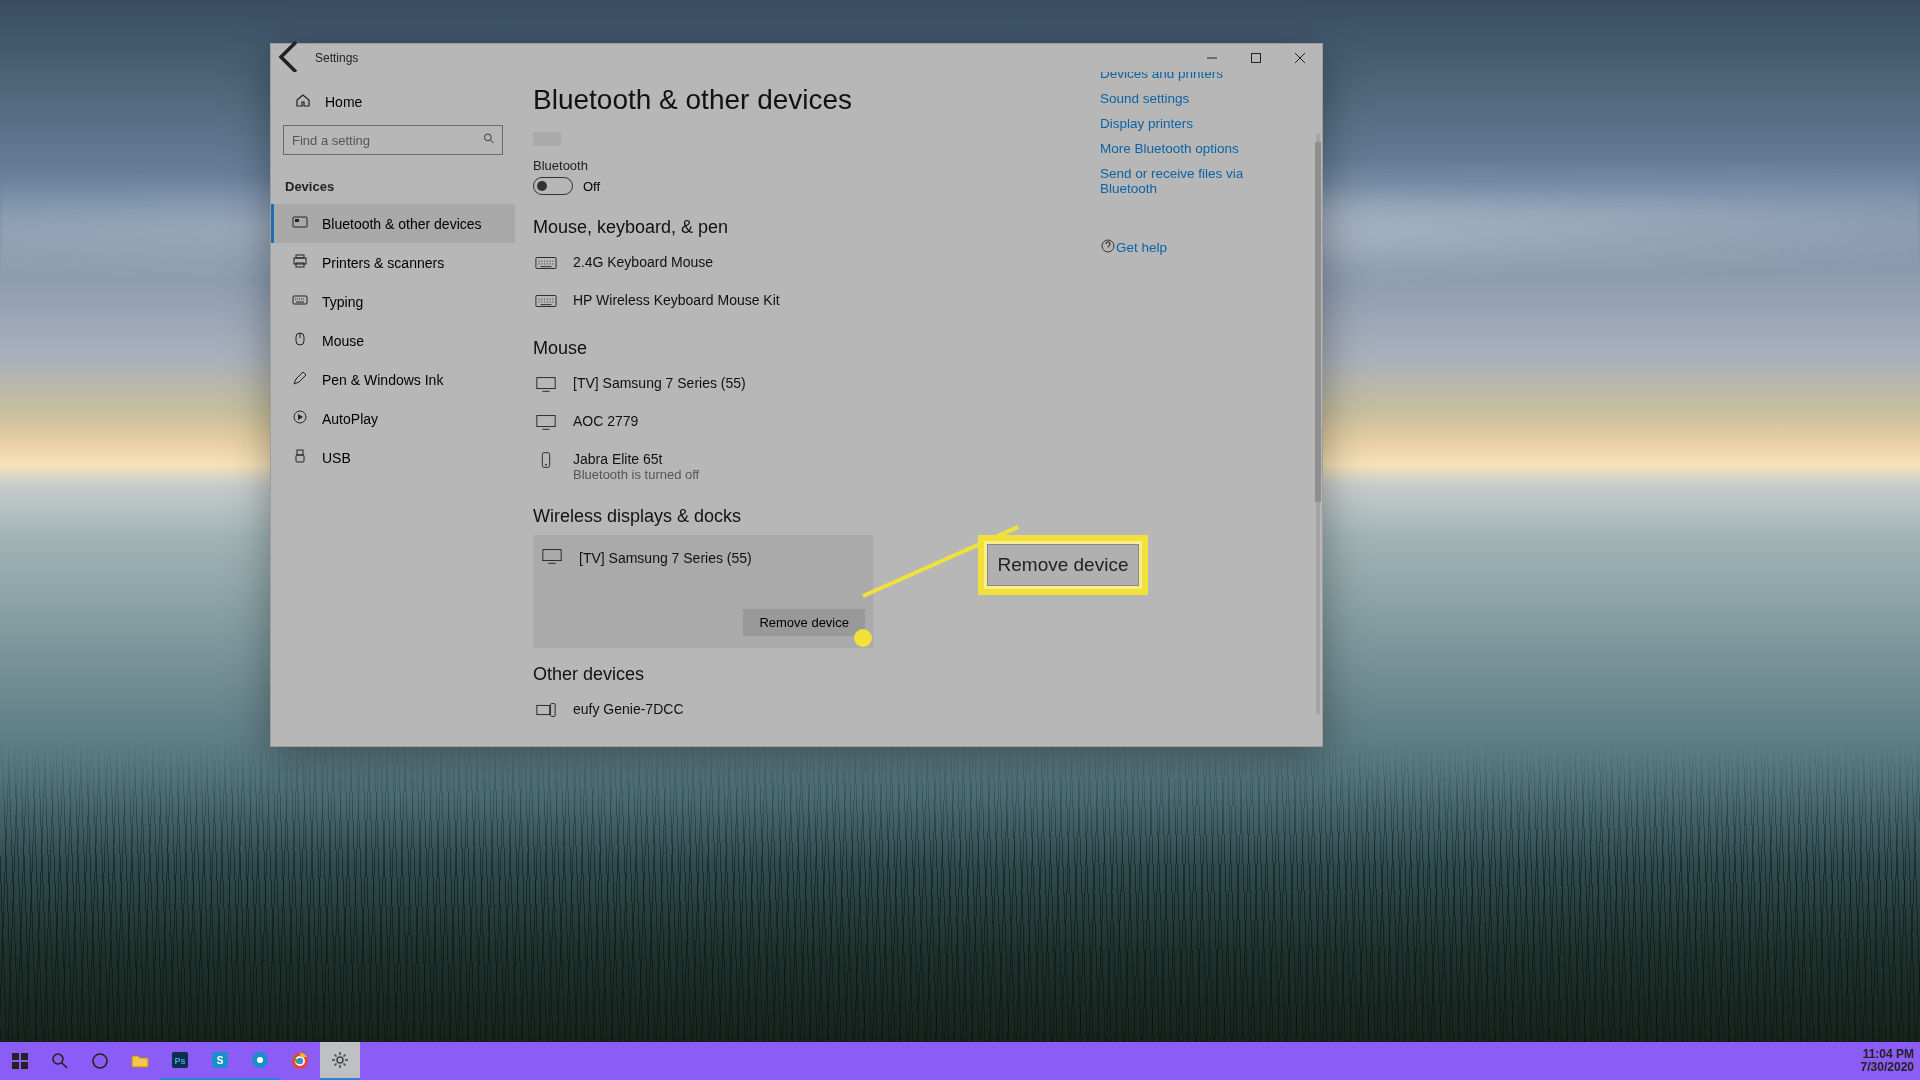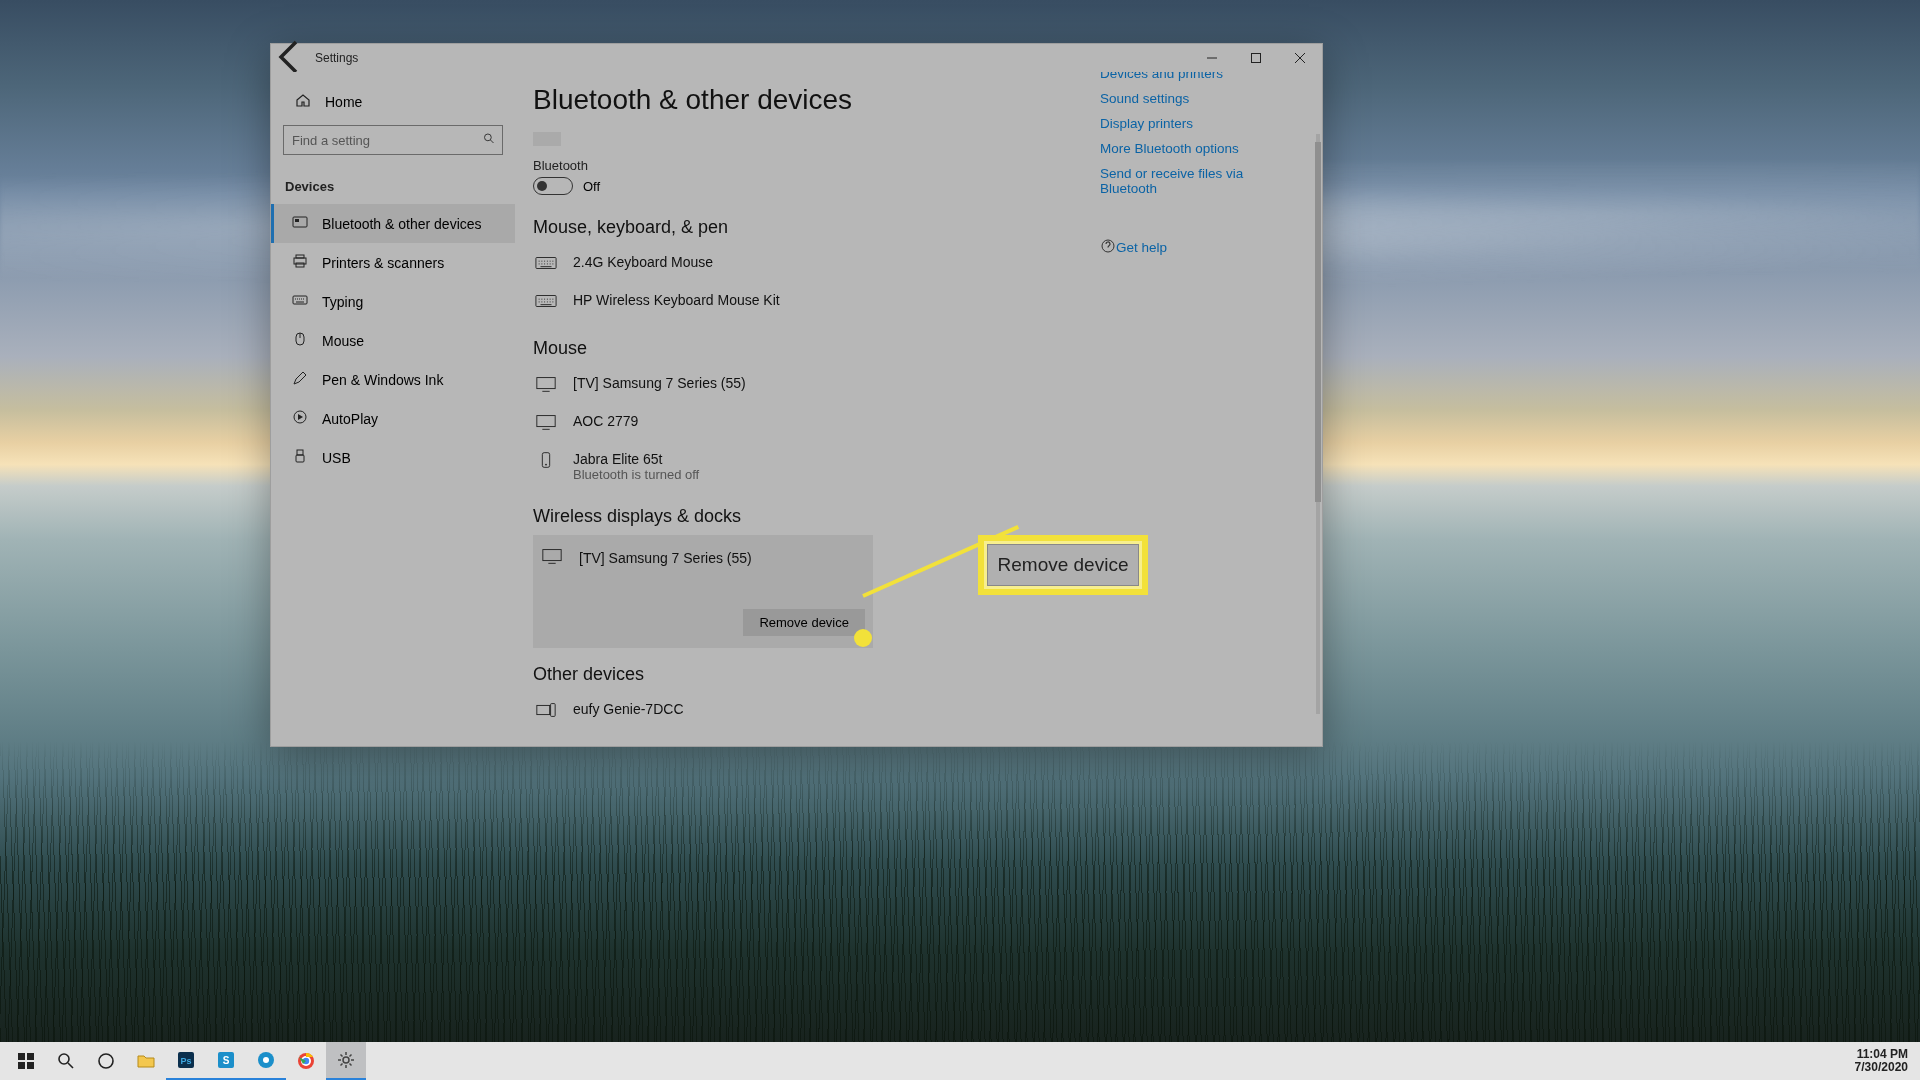--- a/index.html
+++ b/index.html
@@ -100,21 +100,21 @@
   .scroll-thumb{position:absolute; right:1px; top:70px; width:6px; height:360px; background:#8f8f8f;}
 
   
   .callout{ position:absolute; left:978px; top:535px; width:170px; height:60px;
     border:6px solid #f2e13a; background:#f7ef8e; padding:3px;}
   .callout-inner{ width:100%; height:100%; border:1px solid #888; background:#b0b0b0; display:flex; align-items:center; justify-content:center; font-size:19px; color:#222;}
   .callout-line{ position:absolute; left:863px; top:594px; width:170px; height:4px; background:#f2e13a; transform-origin:left center; transform:rotate(-24deg);}
   .callout-dot{ position:absolute; left:854px; top:629px; width:18px; height:18px; border-radius:50%; background:#f2e13a;}
 
   
-  .taskbar{ position:absolute; left:0; right:0; bottom:0; height:38px; background:#e5e5e5; display:flex; align-items:center; padding:0 6px; font-size:12px; color:#222;}
+  .taskbar{ position:absolute; left:0; right:0; bottom:0; height:38px; background:#8b5cf6; display:flex; align-items:center; padding:0 0; font-size:12px; color:#222;}
   .tbtn{ width:40px; height:38px; display:flex; align-items:center; justify-content:center; cursor:pointer;}
   .tbtn.running{ border-bottom:2px solid #2a82da;}
   .tbtn.active{ background:#bfc0c2; border-bottom:2px solid #2a82da;}
   .tbtn svg{width:20px;height:20px;}
   .taskbar .spacer{flex:1;}
   .tray{ display:flex; align-items:center; gap:6px; font-size:12px; padding-right:6px;}
   .clock{ text-align:right; line-height:1.1; font-size:12px;font-weight:bold;}
 </style>
 </head>
 <body>

